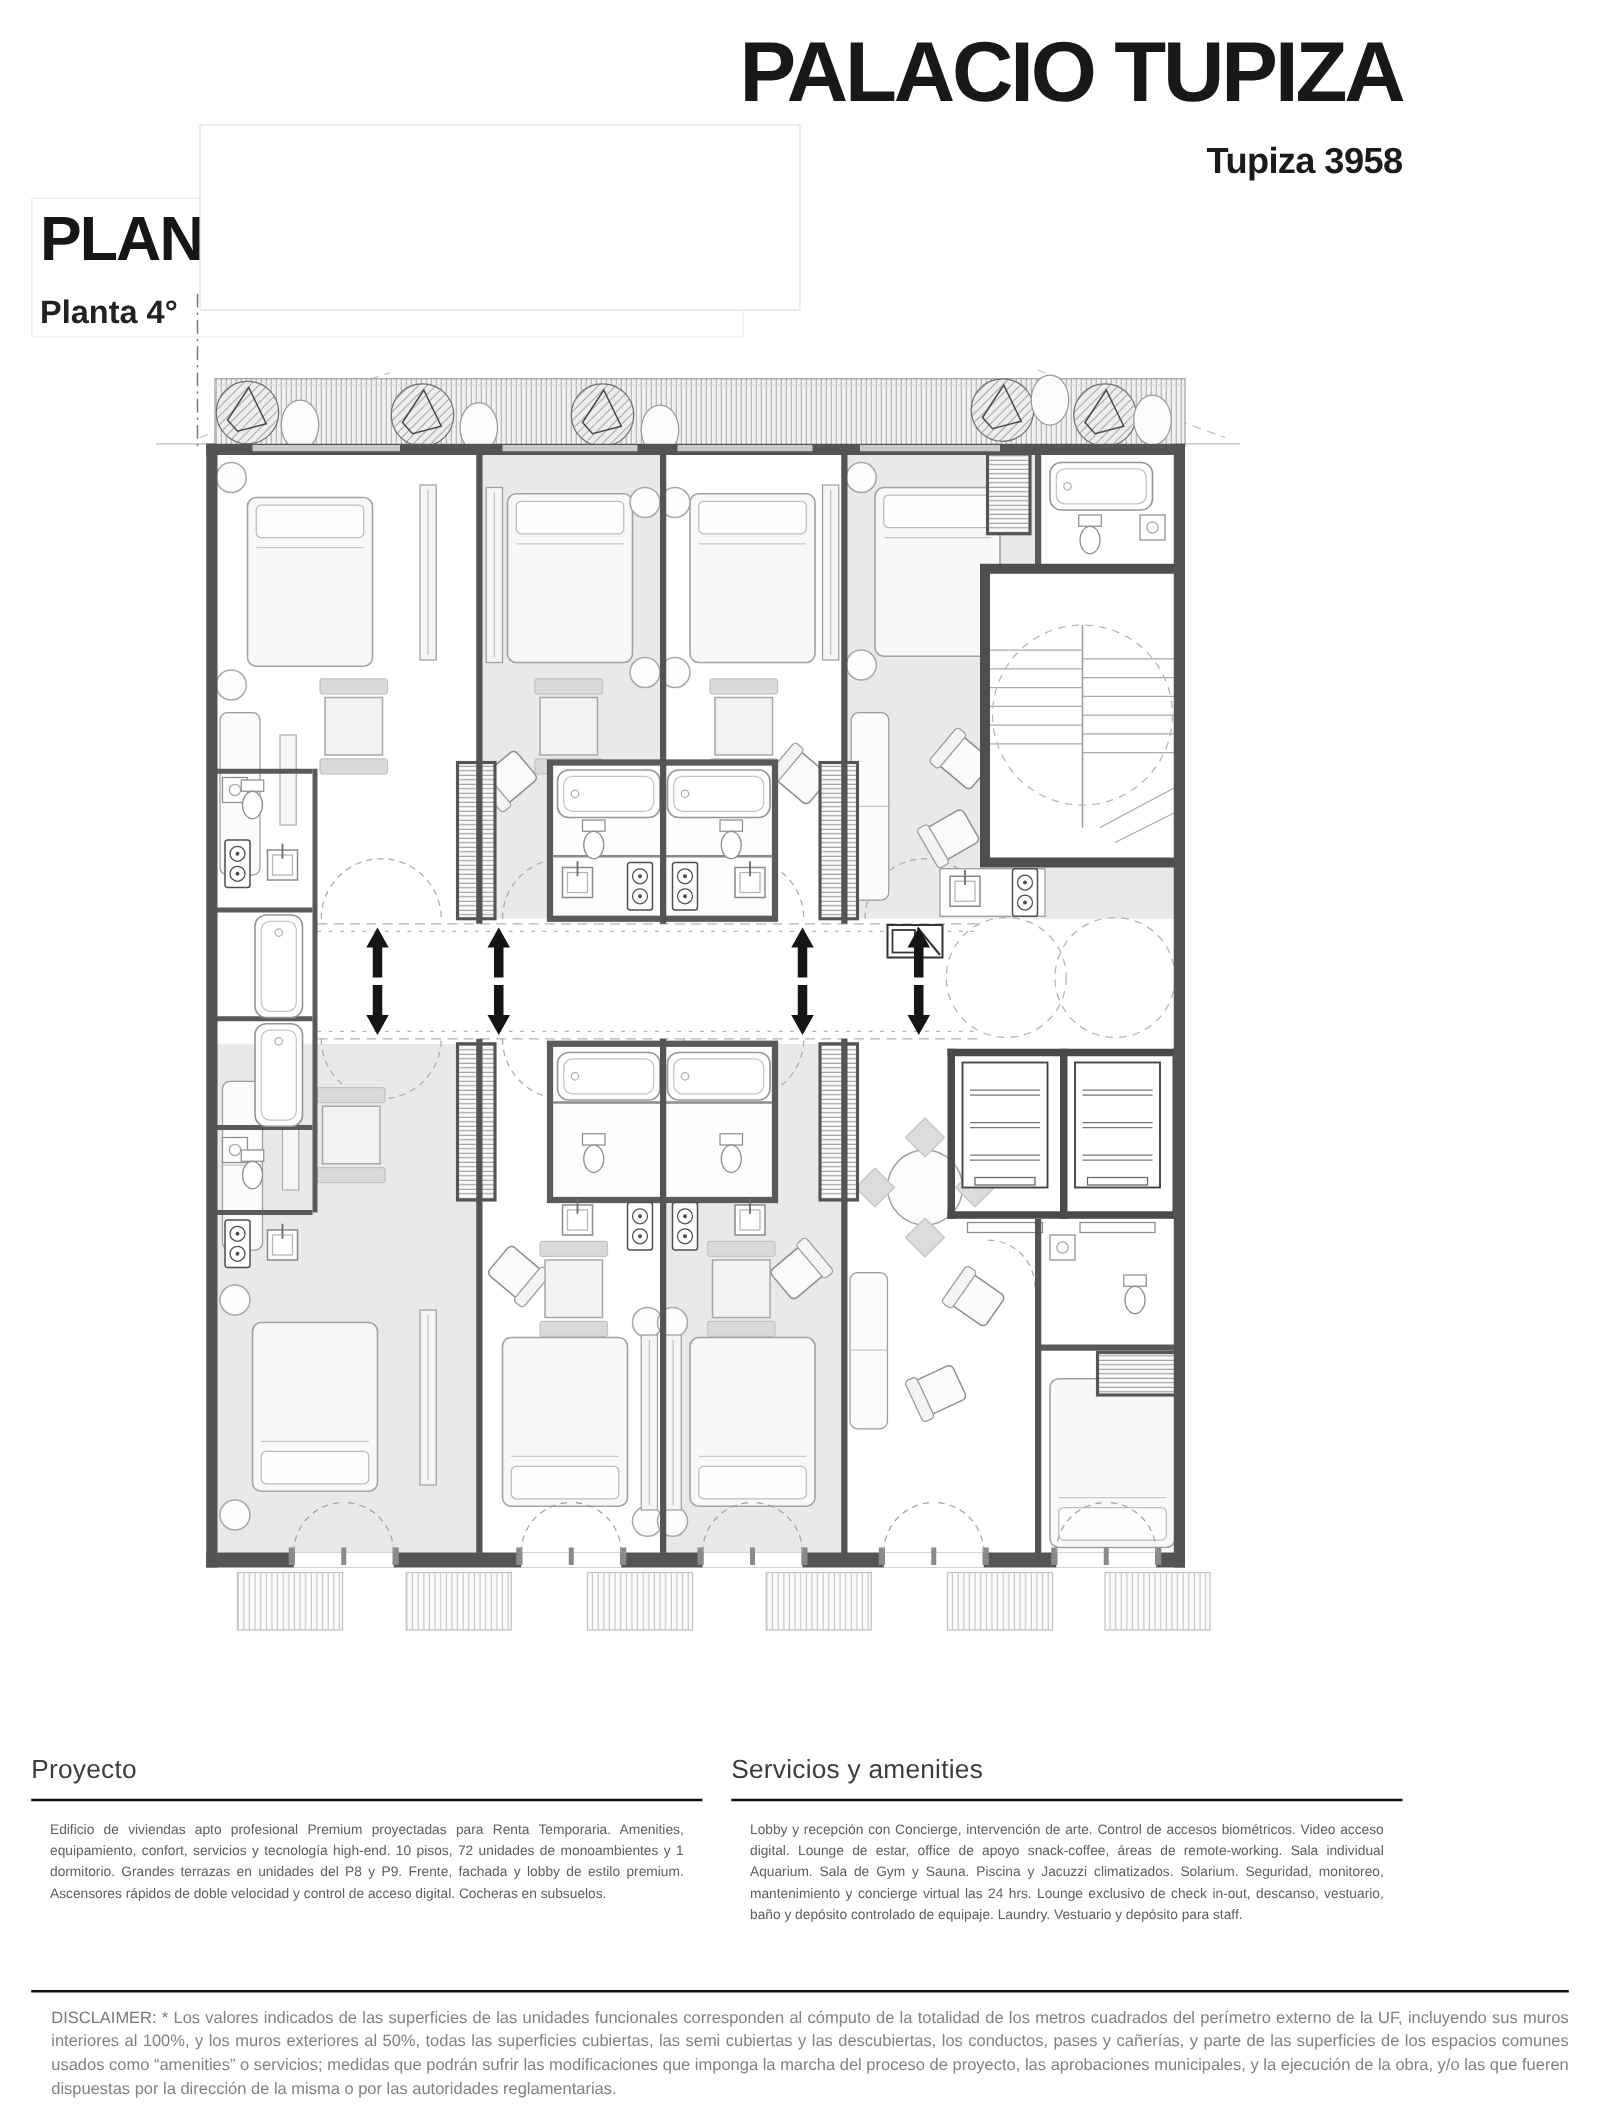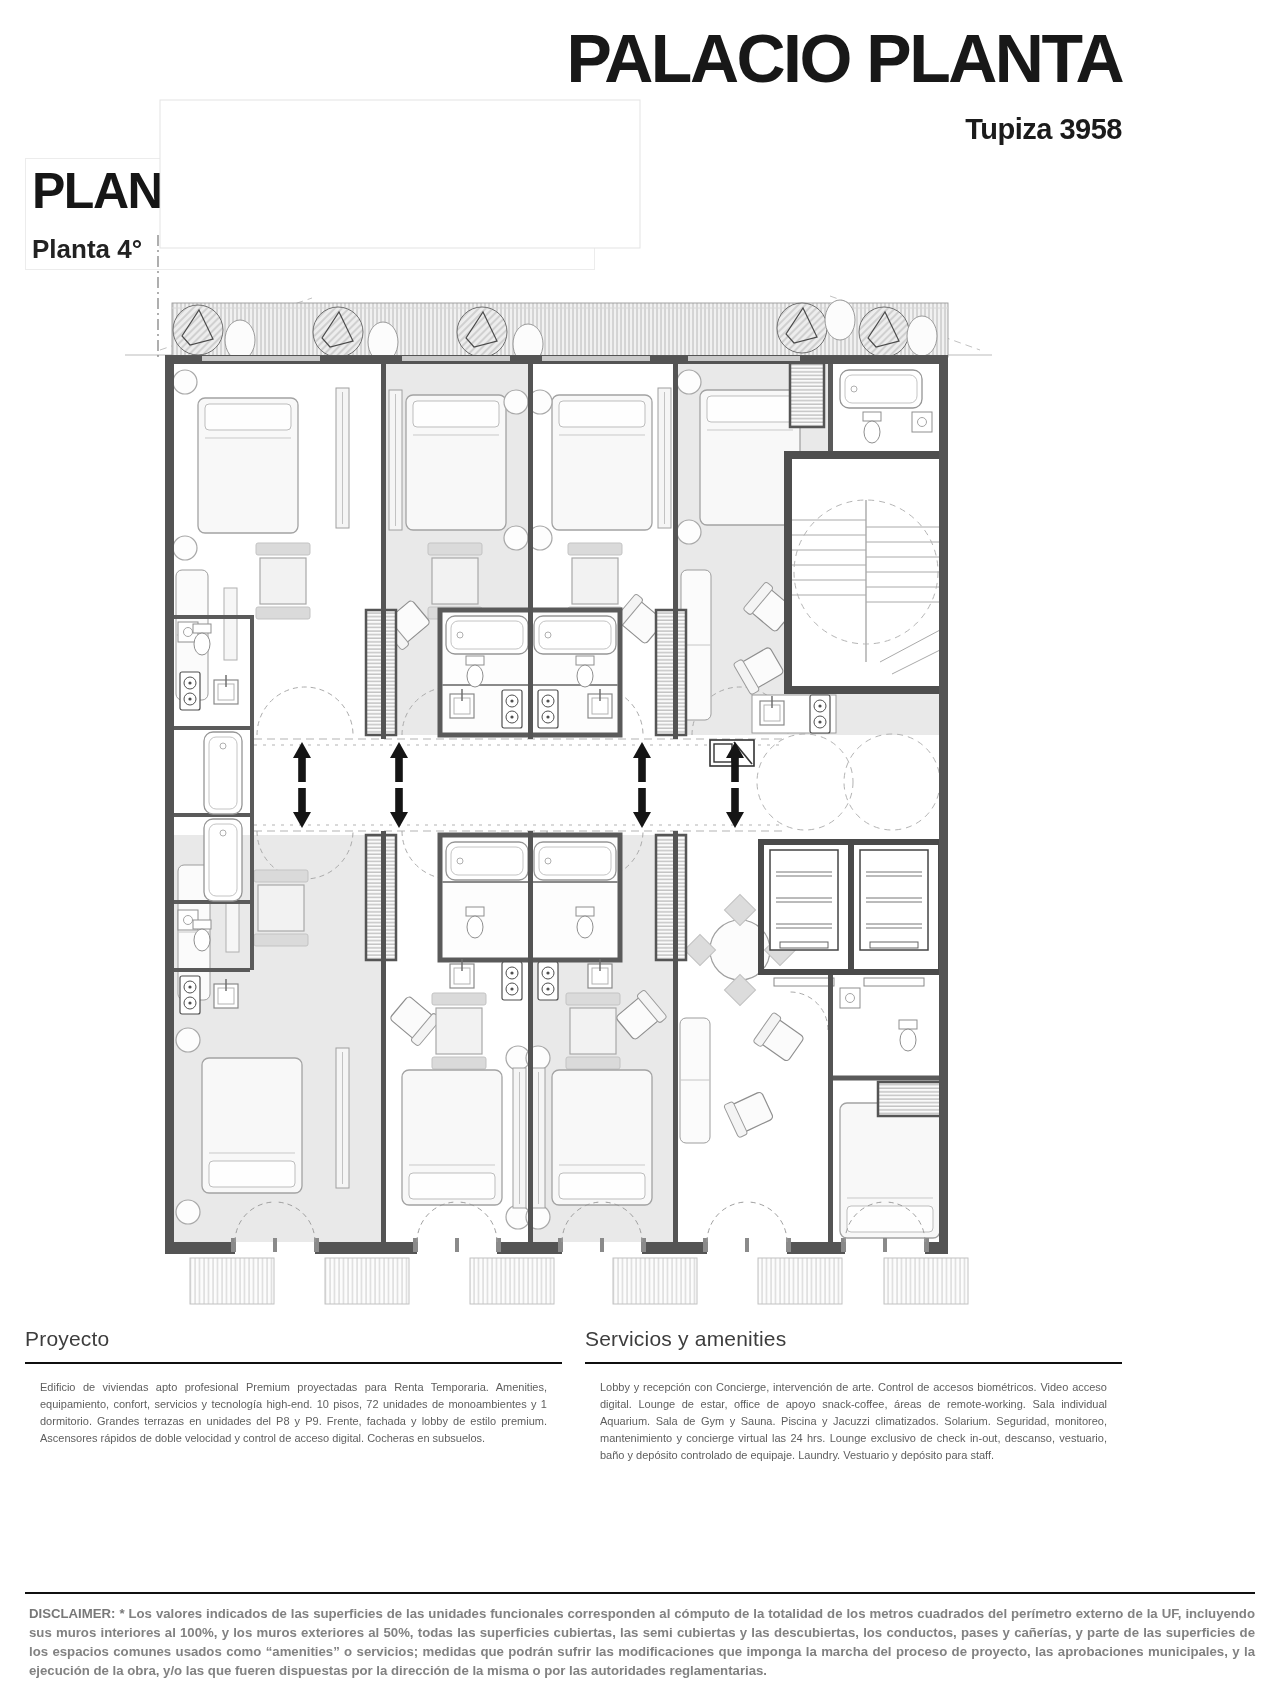--- a/index.html
+++ b/index.html
@@ -11,38 +11,38 @@
   .hdr .addr{margin-top:20px;font-size:29px;font-weight:bold;letter-spacing:-0.5px;color:#1b1b1b;}
   
   .titlebox{position:absolute;left:25px;top:158px;width:570px;height:112px;background:#fff;
             border:1px solid #ececec;box-sizing:border-box;padding:6px 10px 0 6px;}
   .titlebox h2{margin:0;font-size:50px;font-weight:bold;letter-spacing:-1.5px;color:#161616;line-height:1.05;}
   .titlebox .sub{margin-top:16px;font-size:26px;font-weight:bold;color:#222;}
   
   .plan{position:absolute;left:140px;top:270px;width:860px;height:1060px;}
   .plan svg{display:block;overflow:visible;}
   
-  .col{position:absolute;top:1327px;width:537px;}
+  .col{position:absolute;top:1404px;width:537px;}
   .col.left{left:25px;} .col.right{left:585px;}
   .col h3{margin:0;font-size:21px;font-weight:normal;color:#3d3d3d;letter-spacing:0.2px;}
   .col .rule{border-top:2px solid #0f0f0f;margin:11px 0 13px 0;}
   .col p{margin:15px;font-size:11px;line-height:1.54;color:#5e5e5e;text-align:justify;}
   
   .disc{position:absolute;left:25px;top:1592px;width:1230px;}
   .disc .rule{border-top:2.5px solid #101010;}
-  .disc p{margin:10px 0 0 4px;font-size:13.2px;font-weight:bold;line-height:1.45;color:#828282;text-align:justify;}
+  .disc p{margin:10px 0 0 16px;font-size:13.2px;font-weight:normal;line-height:1.45;color:#828282;text-align:justify;}
   .disc .lbl{color:#787878;}
 </style>
 </head>
 <body>
 
 <div class="page">
 
   <div class="hdr">
-    <h1>PALACIO PLANTA</h1>
+    <h1>PALACIO TUPIZA</h1>
     <div class="addr">Tupiza 3958</div>
   </div>
 
   <div class="titlebox">
     <h2>PLANTA 4° PISO</h2>
     <div class="sub">Planta 4°</div>
   </div>
 
   <div class="plan">
   <svg width="860" height="1060" viewBox="0 0 860 1060" role="img" aria-label="Plano de arquitectura de la planta del 4° piso con unidades monoambiente, núcleo de baños, palier central, escalera, ascensores, terrazas y balcones">

